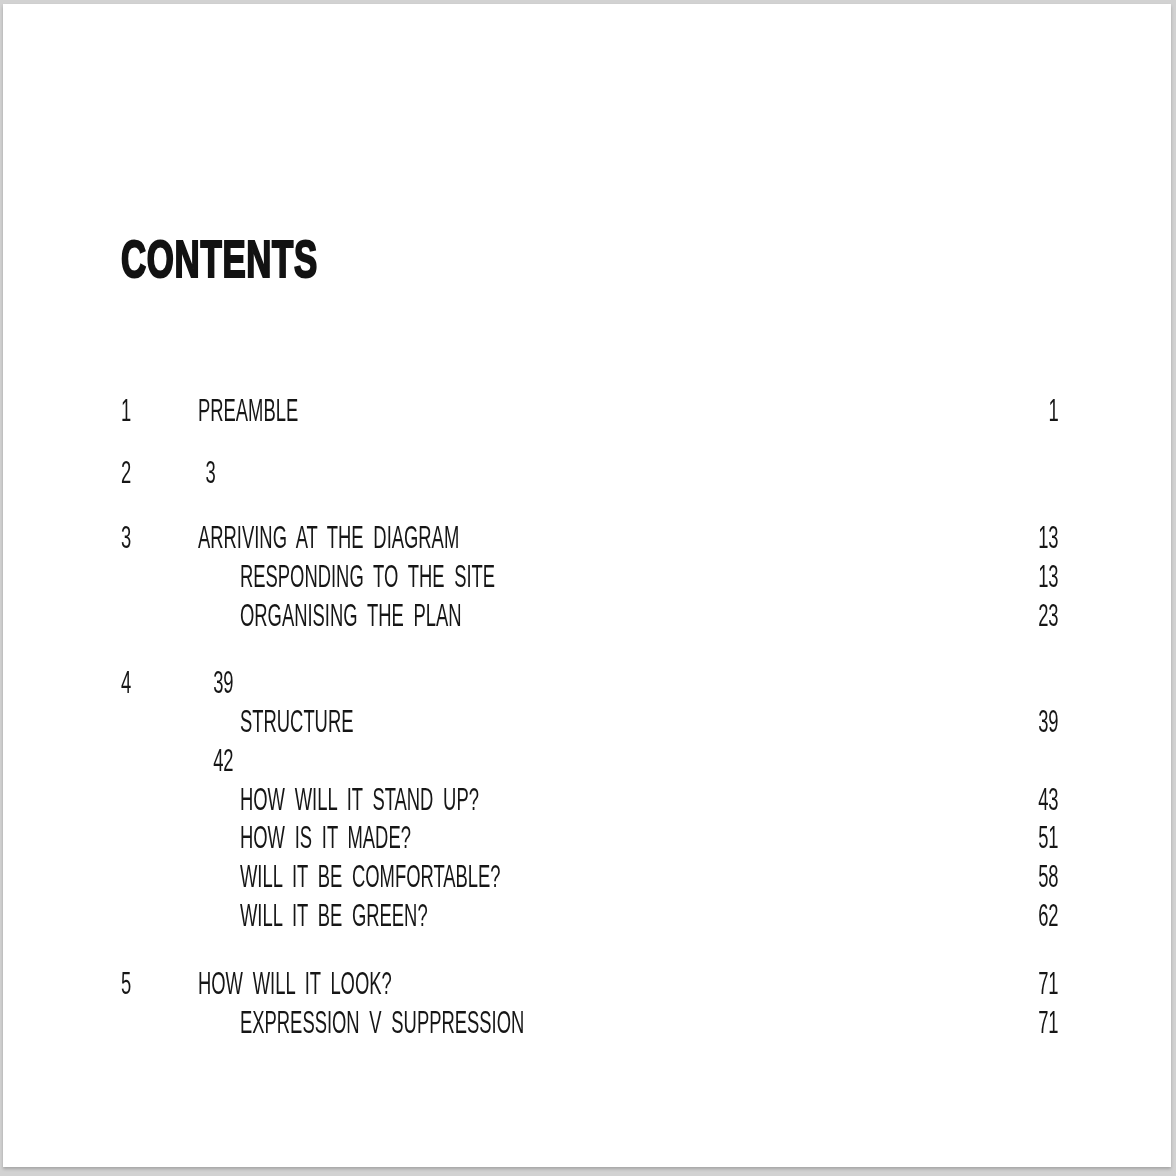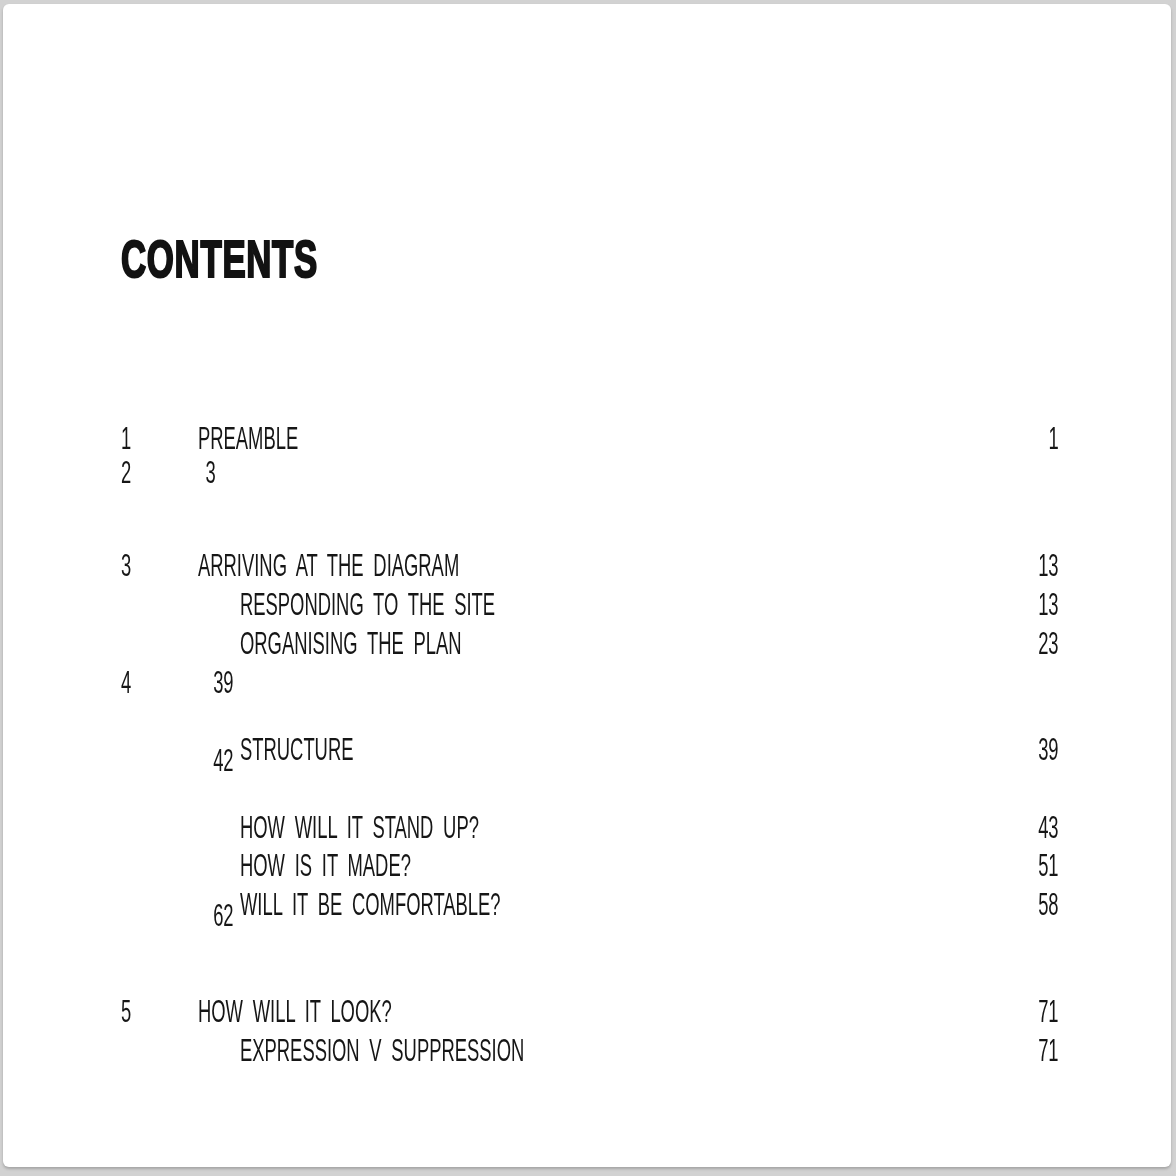--- a/index.html
+++ b/index.html
@@ -12,21 +12,21 @@
   }
   * { box-sizing: border-box; }
 
   .page {
     position: absolute;
     left: 3px;
     top: 4px;
     right: 5px;
     bottom: 9px;
     background: #ffffff;
-    border-radius: 6px;
+    border-radius: 0;
     box-shadow: 0 2px 3px rgba(0,0,0,0.22);
     padding-left: 31px;
   }
 
   
   .heading {
     position: absolute;
     left: 118px;
     top: 229px;
     margin: 0;
@@ -60,21 +60,21 @@
   .section:nth-child(3) { margin-top: 27px; }
   .section:nth-child(4) { margin-top: 29px; }
   .section:nth-child(5) { margin-top: 30px; }
 
   .row {
     display: flex;
     height: 38.7px;
     align-items: baseline;
   }
   .num   { flex: none; width: 77px; }
-  .title { flex: 1 1 auto; min-width: 0; margin-top: 28px; }
+  .title { flex: 1 1 auto; min-width: 0; }
   .sub .title { padding-left: 42px; }
   .pnum  { flex: none; }
 
   .cond {
     display: inline-block;
     transform: scaleX(0.575);
     transform-origin: 0 50%;
     white-space: nowrap;
     word-spacing: 8px;
   }
@@ -141,20 +141,21 @@
           <span class="title"><span class="cond">HOW IS IT MADE?</span></span>
           <span class="pnum"><span class="cond r">51</span></span>
         </div>
         <div class="row sub">
           <span class="num"></span>
           <span class="title"><span class="cond">WILL IT BE COMFORTABLE?</span></span>
           <span class="pnum"><span class="cond r">58</span></span>
         </div>
         <div class="row sub">
           <span class="num"></span>
+          <span class="title"><span class="cond">WILL IT BE GREEN?</span></span>
           <span class="pnum"><span class="cond r">62</span></span>
         </div>
       </div>
       <div class="section">
         <div class="row">
           <span class="num"><span class="cond">5</span></span>
           <span class="title"><span class="cond">HOW WILL IT LOOK?</span></span>
           <span class="pnum"><span class="cond r">71</span></span>
         </div>
         <div class="row sub">

